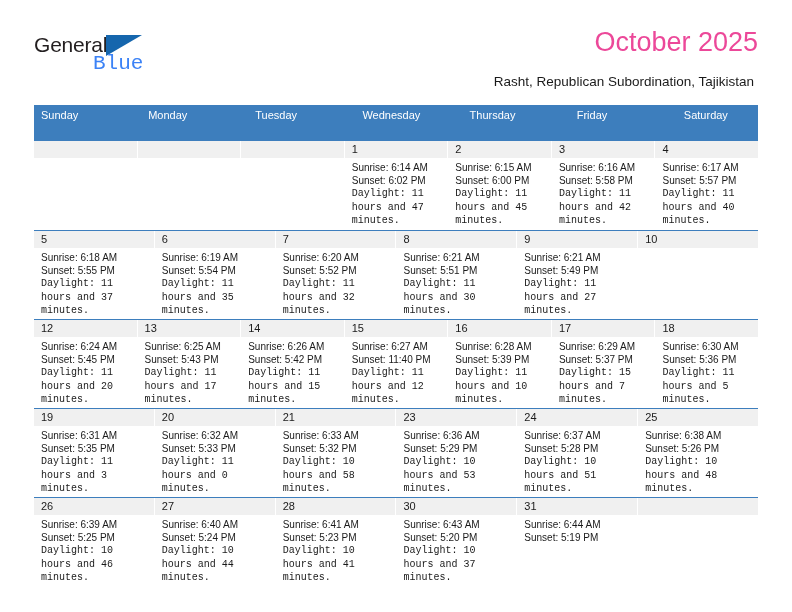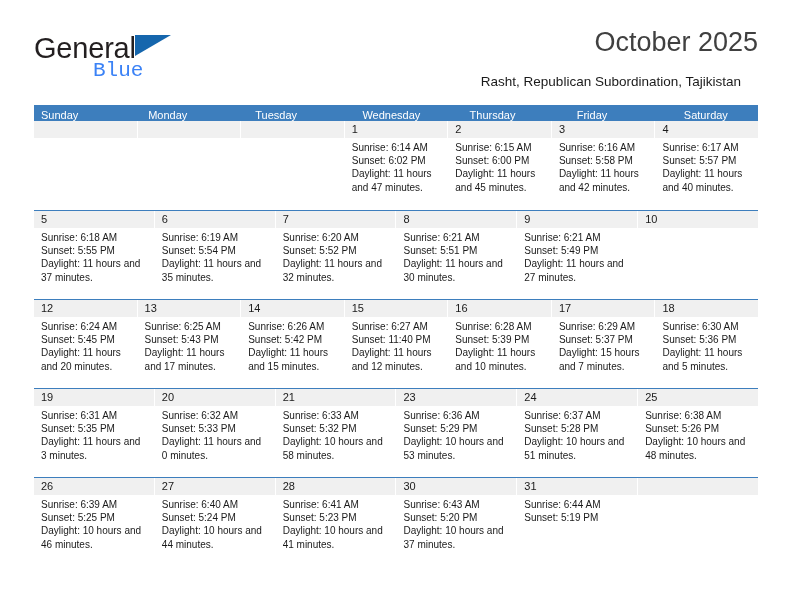--- a/index.html
+++ b/index.html
@@ -32,21 +32,21 @@
   }
 
   .logo {
     position: absolute;
     left: 0;
     top: 6px;
     width: 170px;
     height: 52px;
   }
   .logo-general {
-    font-size: 29px;
+    font-size: 21px;
     color: #231f20;
     letter-spacing: -0.2px;
     line-height: 1;
     display: inline-block;
   }
   .logo-tri {
     display: inline-block;
     width: 0;
     height: 0;
     border-left: 36px solid #1566ad;
@@ -63,47 +63,47 @@
     margin-top: -3px;
     margin-left: 59px;
     font-family: Liberation Mono, monospace;
   }
 
   .title {
     position: absolute;
     right: 0;
     top: 0;
     font-size: 27px;
-    color: #404040;
+    color: #ec4899;
     text-align: right;
     line-height: 1.1;
     white-space: nowrap;
   }
   .subtitle {
     position: absolute;
-    right: 17px;
+    right: 4px;
     top: 46px;
     font-size: 13.5px;
     color: #1a1a1a;
     text-align: center;
     white-space: nowrap;
   }
 
   
   .calendar {
     position: absolute;
     left: 34px;
     top: 105px;
     width: 724px;
   }
 
   .weekdays {
     display: flex;
     background: #3d7ebd;
-    height: 16px;
+    height: 36px;
     gap: 26px;
   }
   .weekday {
     flex: 1 1 0;
     color: #ffffff;
     font-size: 11px;
     line-height: 20px;
     padding-left: 7px;
     box-sizing: border-box;
     white-space: nowrap;
@@ -147,20 +147,21 @@
     padding: 3px 6px 0 7px;
     font-size: 10px;
     line-height: 13.2px;
     color: #1a1a1a;
   }
   .day-info div {
     white-space: nowrap;
   }
   .day-info .wrap {
     white-space: normal;
+    font-family: Liberation Mono, monospace;
   }
 </style>
 </head>
 <body>
 
 <div class="page">
 
   <div class="header">
     <div class="logo">
       <span class="logo-general">General</span><span class="logo-tri"></span>

